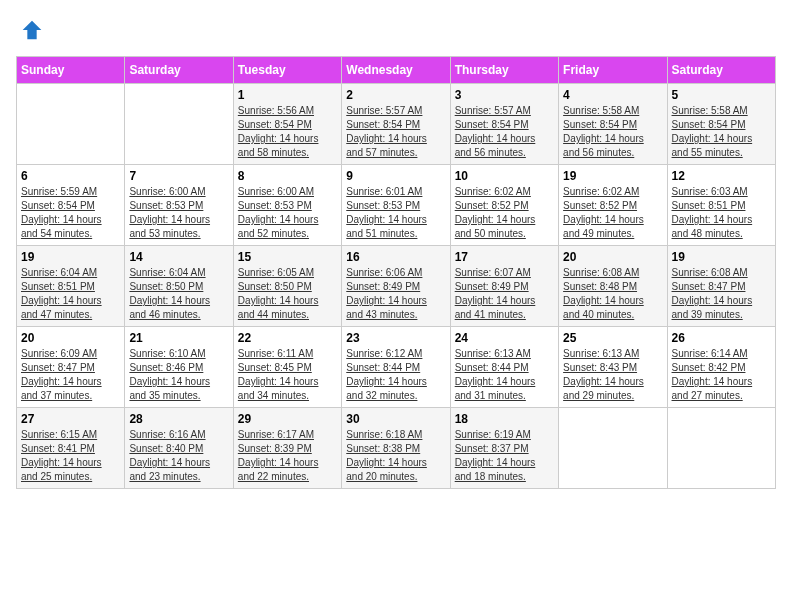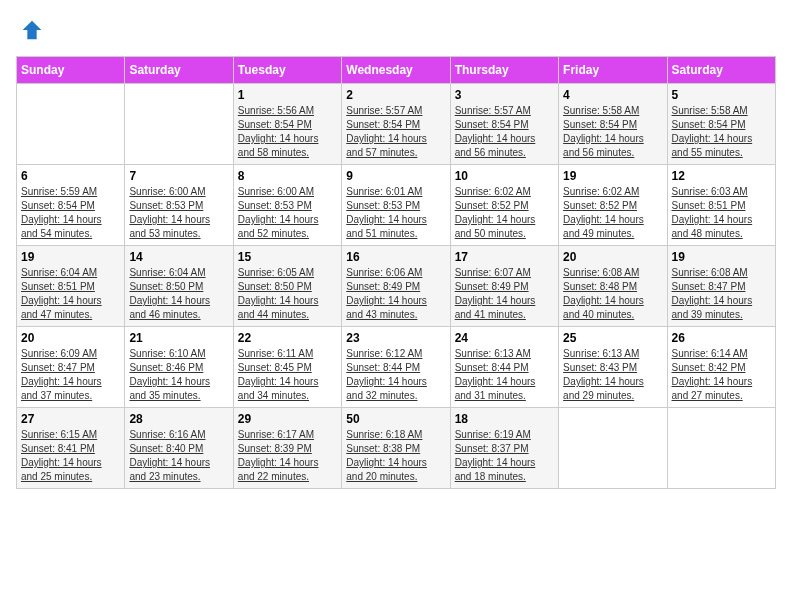--- a/index.html
+++ b/index.html
@@ -358,21 +358,21 @@
       </td>
         <td>
         <span class="day-num">29</span>
         <div class="day-info">
           Sunrise: 6:17 AM<br>
           Sunset: 8:39 PM<br>
           Daylight: 14 hours and 22 minutes.
         </div>
       </td>
         <td>
-        <span class="day-num">50</span>
+        <span class="day-num">30</span>
         <div class="day-info">
           Sunrise: 6:18 AM<br>
           Sunset: 8:38 PM<br>
           Daylight: 14 hours and 20 minutes.
         </div>
       </td>
         <td>
         <span class="day-num">18</span>
         <div class="day-info">
           Sunrise: 6:19 AM<br>

